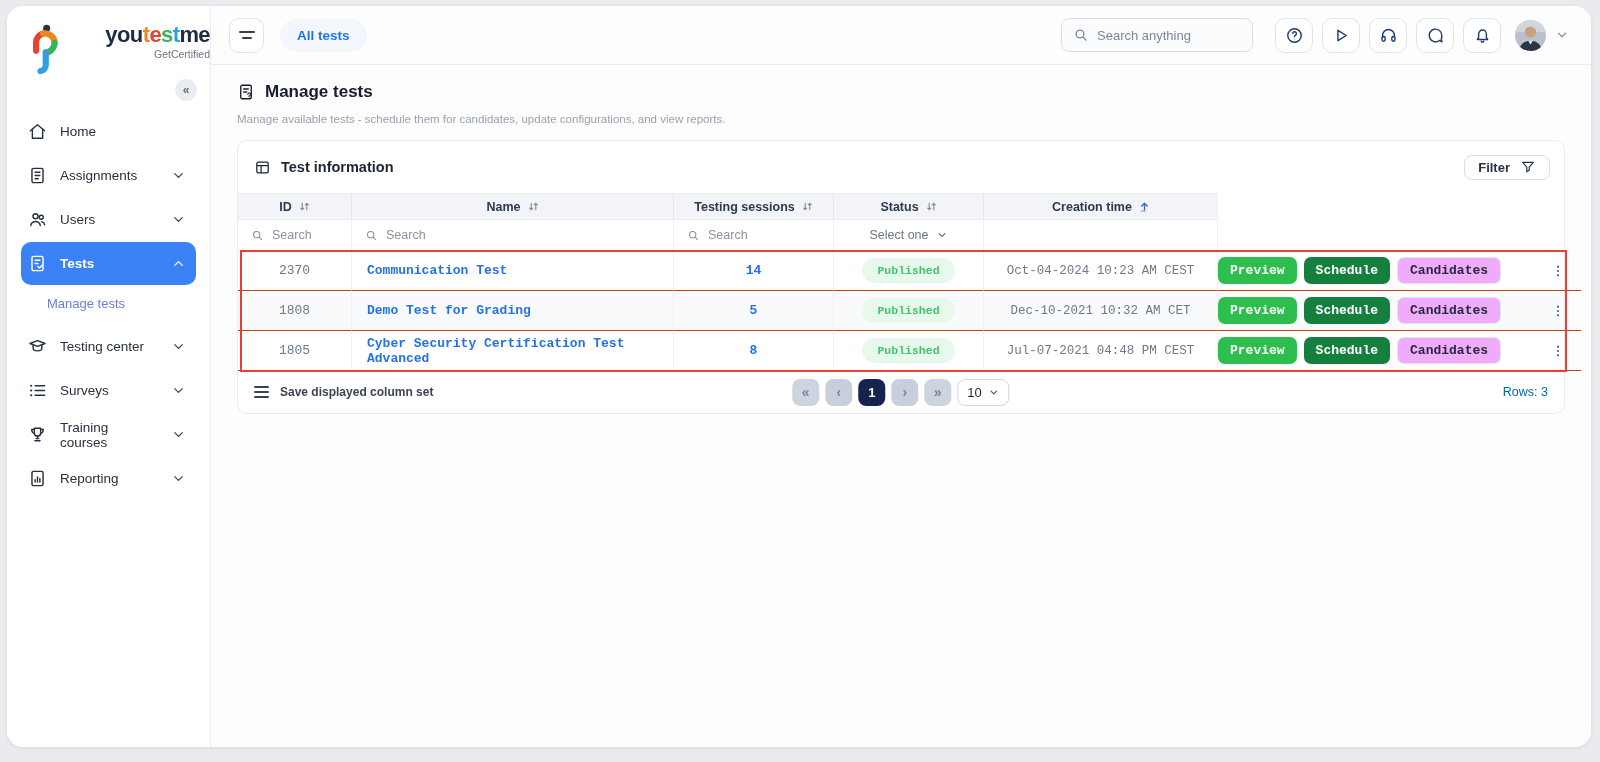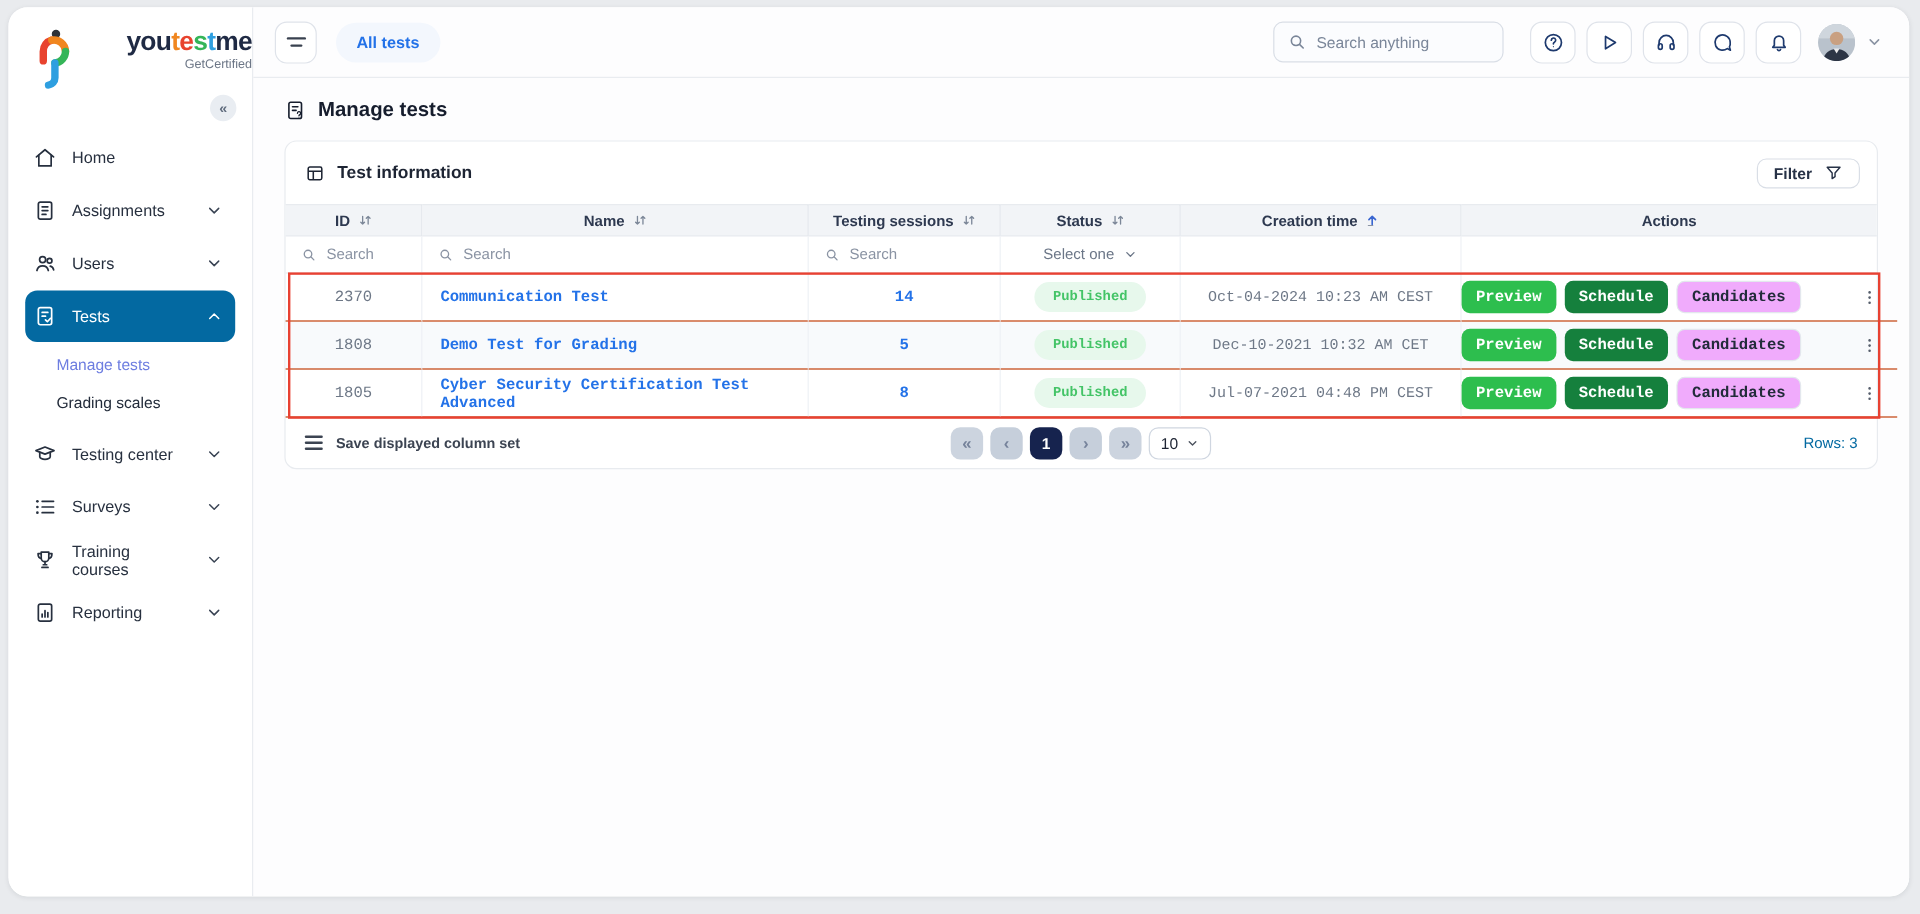--- a/index.html
+++ b/index.html
@@ -37,21 +37,21 @@
     font-size:12px; font-weight:700; cursor:pointer;
   }
   .nav { margin-top:36px; }
   .nav-item {
     display:flex; align-items:center; gap:13px; height:43px; margin:1px 14px;
     padding:0 10px 0 7px; border-radius:10px; color:#27303f; font-size:13.5px;
     font-weight:500; cursor:pointer;
   }
   .nav-item .nav-icon { width:19px; height:19px; flex:none; display:flex; }
   .nav-item .chev { margin-left:auto; display:flex; color:#3a4454; }
-  .nav-item.active { background:#0369a1; color:#fff; font-weight:400;justify-content:flex-end; }
+  .nav-item.active { background:#3b82f6; color:#fff; font-weight:700;justify-content:flex-end; }
   .nav-item.active .chev { color:#fff; }
   .sub-items { margin:2px 0 6px; }
   .sub-item {
     height:32px; display:flex; align-items:center; padding-left:40px;
     font-size:13px; color:#222b3a; cursor:pointer; font-weight:500;
   }
   .sub-item.active { color:#6d7de0; }
   
   .main { flex:1; display:flex; flex-direction:column; background:#fdfdfe; min-width:0; }
   .topbar { height:59px; flex:none; display:flex; align-items:center; padding:0 22px 0 18px; border-bottom:1px solid #e9ecf0; }
@@ -225,21 +225,20 @@
         <span>Tests</span>
         <span class="chev">
             <svg viewBox="0 0 24 24" width="15" height="15" fill="none" stroke="currentColor" stroke-width="2" stroke-linecap="round" stroke-linejoin="round">
               <path d="m6 15 6-6 6 6"></path>
             </svg>
           </span>
       </div>
 
       <div class="sub-items">
         <div class="sub-item active">Manage tests</div>
-        <div class="sub-item">Grading scales</div>
       </div>
 
       <div class="nav-item">
         <span class="nav-icon">
           <svg viewBox="0 0 24 24" width="19" height="19" fill="none" stroke="currentColor" stroke-width="1.8" stroke-linecap="round" stroke-linejoin="round">
               <path d="m12 4.5 9.5 3.7L12 11.9 2.5 8.2z"></path>
               <path d="M6.5 10v4.6c0 1.5 2.5 2.9 5.5 2.9s5.5-1.4 5.5-2.9V10"></path>
             </svg>
         </span>
         <span>Testing center</span>
@@ -383,20 +382,21 @@
         <span>
           <svg viewBox="0 0 24 24" width="18" height="18" fill="none" stroke="currentColor" stroke-width="1.8" stroke-linecap="round">
               <rect x="5" y="3" width="14" height="18" rx="2"></rect>
               <path d="M9 8h6M9 12h4"></path>
               <path d="M14.5 15.2a1.8 1.8 0 1 1 2.6 1.6c-.6.3-.9.7-.9 1.2" stroke-width="1.5"></path>
               <circle cx="16.2" cy="19.6" r=".5" fill="currentColor" stroke="none"></circle>
             </svg>
         </span>
         <h1 class="page-title">Manage tests</h1>
       </div>
+      <p class="subtitle">Manage available tests - schedule them for candidates, update configurations, and view reports.</p>
 
       <section class="card">
         <div class="card-header">
           <div class="card-title">
             <span>
               <svg viewBox="0 0 24 24" width="17" height="17" fill="none" stroke="currentColor" stroke-width="1.8" stroke-linejoin="round">
                   <rect x="4" y="4.5" width="16" height="15" rx="2"></rect>
                   <path d="M4 9.5h16M10 9.5v10"></path>
                 </svg>
             </span>
@@ -450,23 +450,20 @@
               </span>
           </div>
           <div class="th">
             <span>Creation time</span>
             <span>
                 <svg viewBox="0 0 12 12" width="11" height="11" fill="none" stroke="#3a66d1" stroke-width="1.5" stroke-linecap="round" stroke-linejoin="round">
                   <path d="M6 10V2.5M3 5.5l3-3 3 3"></path>
                   <path d="M2.5 10.8h4" stroke="#8a93a3" stroke-width="1.1"></path>
                 </svg>
               </span>
-          </div>
-          <div class="th">
-            <span>Actions</span>
           </div>
         </div>
 
         <div class="grid">
           <div class="tf">
             <span>
                 <svg viewBox="0 0 24 24" width="13" height="13" fill="none" stroke="currentColor" stroke-width="2" stroke-linecap="round">
                   <circle cx="10.5" cy="10.5" r="5.8"></circle>
                   <path d="m15.2 15.2 4.3 4.3"></path>
                 </svg>

